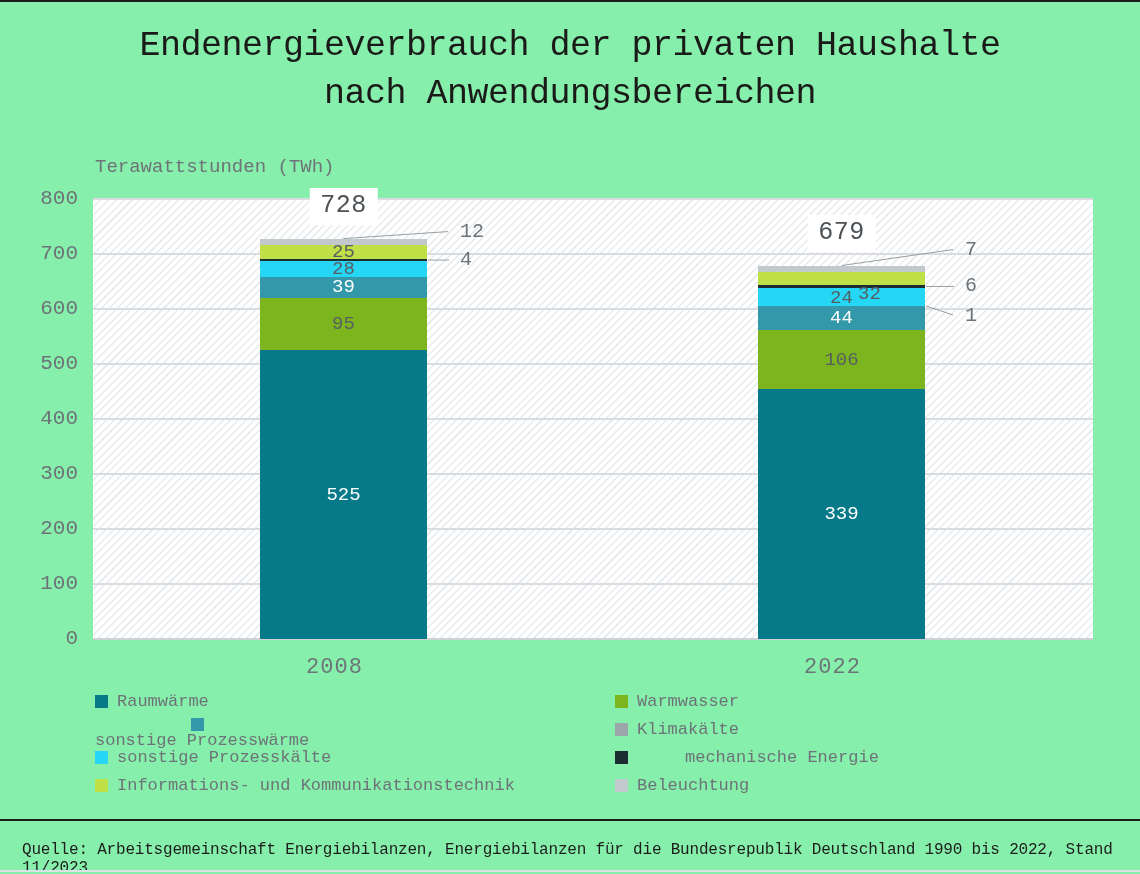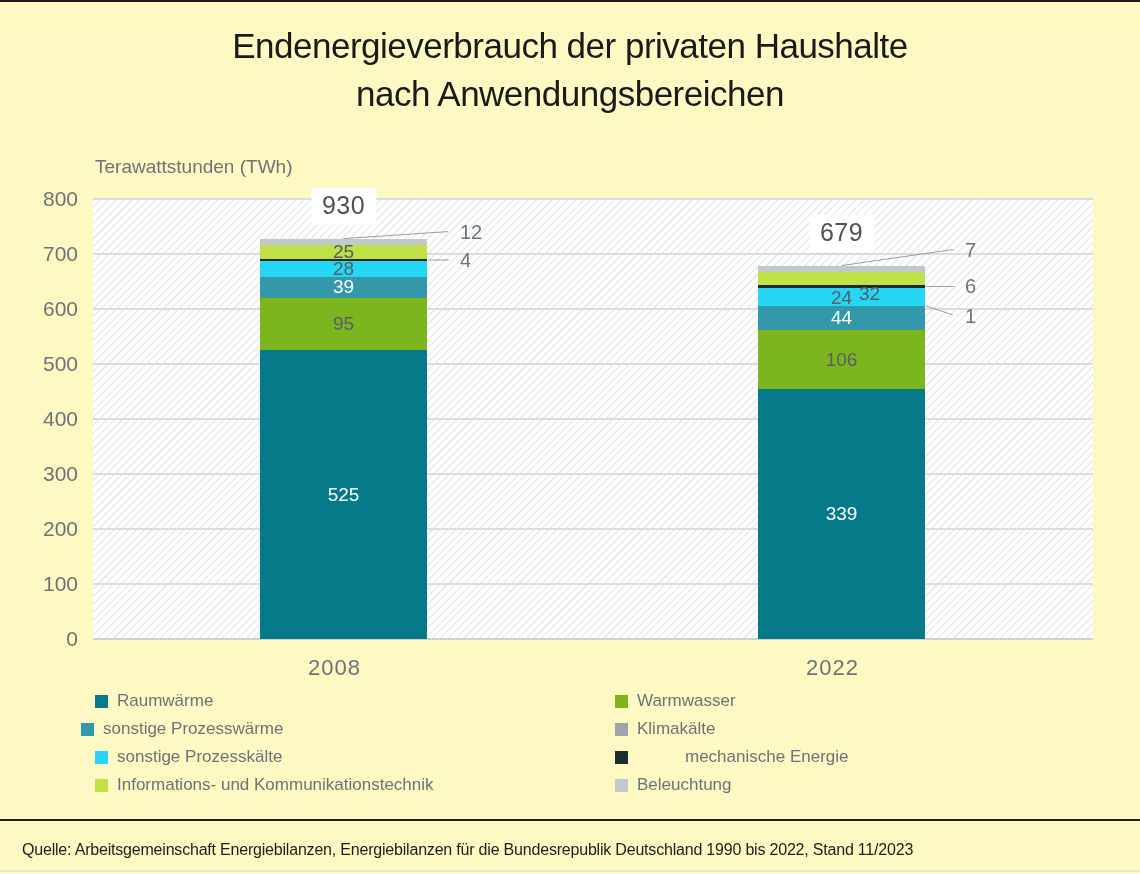--- a/index.html
+++ b/index.html
@@ -1,18 +1,18 @@
 <!DOCTYPE html>
 <html lang="de"><head>
 <meta charset="utf-8">
 <style>
   html,body{margin:0;padding:0;background:#ffffff;}
   .page{
-    position:relative;width:1140px;height:874px;background:#fef9c3;overflow:hidden;
-    font-family:Liberation Sans, sans-serif;color:#1d1d1b;
+    position:relative;width:1140px;height:874px;background:#86efac;overflow:hidden;
+    font-family:Liberation Mono, monospace;color:#1d1d1b;
   }
   .top-rule{position:absolute;top:0;left:0;width:100%;height:2px;background:#1c1c1c;}
   .title{
     position:absolute;top:22px;left:0;width:100%;text-align:center;
     font-size:35px;line-height:48px;font-weight:500;color:#1a1a18;letter-spacing:-0.5px;
   }
   .unit-label{position:absolute;left:95px;top:156px;font-size:19px;color:#6d7377;}
   .yticks{position:absolute;left:0;top:0;width:78px;}
   .ytick{position:absolute;right:0;width:78px;height:26px;line-height:26px;
     text-align:right;font-size:21px;color:#6d7377;}
@@ -94,21 +94,21 @@
         <div class="seg-value" style="bottom: 340.725px; color: rgb(255, 255, 255);">39</div>
         <div class="segment" style="bottom: 362.45px; height: 15.4px; background: rgb(37, 215, 245);"></div>
         <div class="seg-value" style="bottom: 359.15px; color: rgb(87, 94, 99);">28</div>
         <div class="segment" style="bottom: 377.85px; height: 2.2px; background: rgb(27, 44, 51);"></div>
         <div class="segment" style="bottom: 380.05px; height: 13.75px; background: rgb(191, 224, 70);"></div>
         <div class="seg-value" style="bottom: 375.925px; color: rgb(87, 94, 99);">25</div>
         <div class="segment" style="bottom: 393.8px; height: 6.6px; background: rgb(194, 201, 204);"></div>
       </div>
       <div class="callout-label" style="left: 367px; top: 49.05px;">4</div>
       <div class="callout-label" style="left: 367px; top: 20.6px;">12</div>
-      <div class="total-label" style="left: 250.5px; bottom: 414.4px;">930</div>
+      <div class="total-label" style="left: 250.5px; bottom: 414.4px;">728</div>
       <div class="bar" style="left: 665px; width: 167px; height: 374px;">
         <div class="segment" style="bottom: 0px; height: 250.25px; background: rgb(7, 122, 138);"></div>
         <div class="seg-value" style="bottom: 114.125px; color: rgb(255, 255, 255);">339</div>
         <div class="segment" style="bottom: 250.25px; height: 58.3px; background: rgb(124, 181, 30);"></div>
         <div class="seg-value" style="bottom: 268.4px; color: rgb(87, 94, 99);">106</div>
         <div class="segment" style="bottom: 308.55px; height: 24.2px; background: rgb(51, 153, 170);"></div>
         <div class="seg-value" style="bottom: 309.65px; color: rgb(255, 255, 255);">44</div>
         <div class="segment" style="bottom: 332.75px; height: 1px; background: rgb(156, 165, 169);"></div>
         <div class="segment" style="bottom: 333.3px; height: 17.6px; background: rgb(37, 215, 245);"></div>
         <div class="seg-value" style="bottom: 334px; color: rgb(87, 94, 99); padding-left: 28px;">32</div>
@@ -130,21 +130,21 @@
 
   <div class="legend">
       <div class="legend-item" style="left: 95px; top: 0px;">
         <span class="legend-swatch" style="background: rgb(7, 122, 138);"></span>
         <span class="legend-label">Raumwärme</span>
       </div>
       <div class="legend-item" style="left: 615px; top: 0px;">
         <span class="legend-swatch" style="background: rgb(124, 181, 30);"></span>
         <span class="legend-label">Warmwasser</span>
       </div>
-      <div class="legend-item" style="left: 81px; top: 28px;">
+      <div class="legend-item" style="left: 95px; top: 28px; flex-direction: column;">
         <span class="legend-swatch" style="background: rgb(51, 153, 170);"></span>
         <span class="legend-label">sonstige Prozesswärme</span>
       </div>
       <div class="legend-item" style="left: 615px; top: 28px;">
         <span class="legend-swatch" style="background: rgb(156, 165, 169);"></span>
         <span class="legend-label">Klimakälte</span>
       </div>
       <div class="legend-item" style="left: 95px; top: 56px;">
         <span class="legend-swatch" style="background: rgb(37, 215, 245);"></span>
         <span class="legend-label">sonstige Prozesskälte</span>

